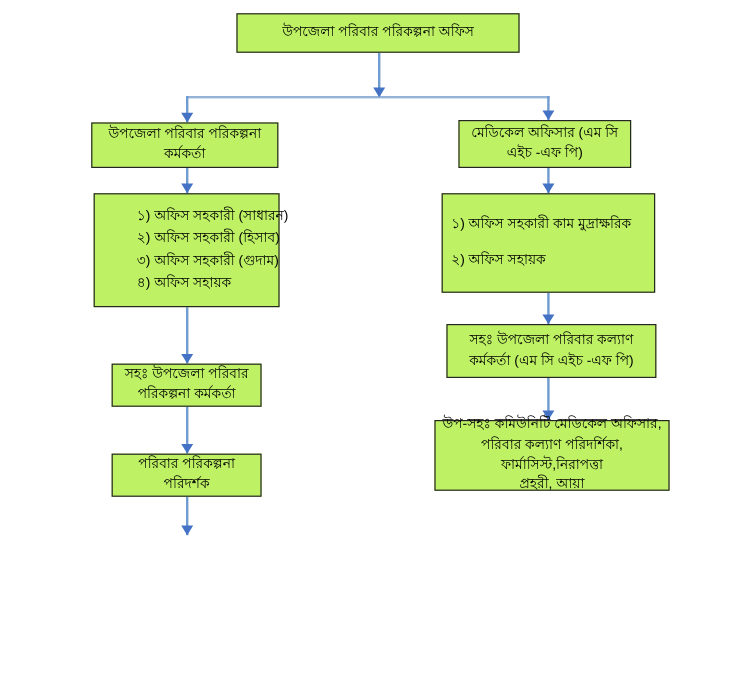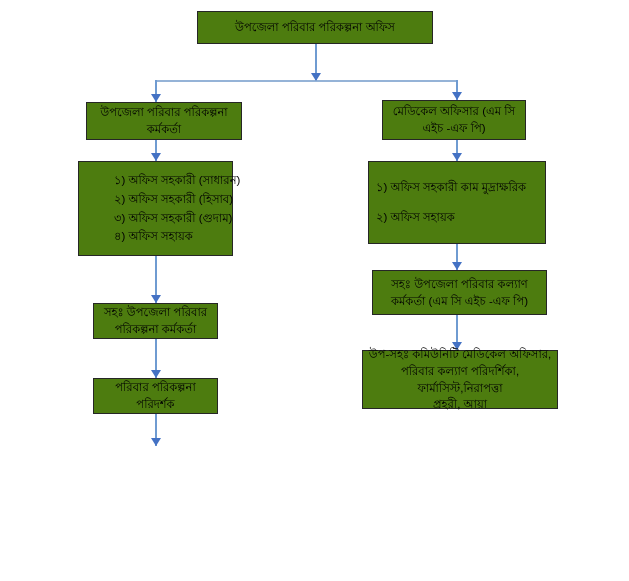--- a/index.html
+++ b/index.html
@@ -15,21 +15,21 @@
     position: relative;
     width: 629px;
     height: 581px;
     background: #ffffff;
     overflow: hidden;
   }
   .node {
     position: absolute;
     box-sizing: border-box;
     border: 1.4px solid #262626;
-    background: #4d7c0f;
+    background: #bef264;
     display: flex;
     flex-direction: column;
     justify-content: center;
     color: #000000;
     font-size: 11.5px;
     line-height: 1.45;
     z-index: 3;
   }
   .node.center {
     align-items: center;
@@ -115,21 +115,21 @@
   <div class="conn vline" style="left:456px; top:244px; height:26px;"></div>
   <div class="arrowhead" style="left:452px; top:262px;"></div>
 
   <div class="conn vline" style="left:456px; top:315px; height:35px;"></div>
   <div class="arrowhead" style="left:452px; top:342px;"></div>
 
   <div class="node center" style="left:197px; top:11px; width:236px; height:33px;">
     <span class="node-line">উপজেলা পরিবার পরিকল্পনা অফিস</span>
   </div>
 
-  <div class="node center" style="left:86px; top:102px; width:156px; height:38px;align-items:center;">
+  <div class="node center" style="left:76px; top:102px; width:156px; height:38px;align-items:center;">
     <span class="node-line">উপজেলা পরিবার পরিকল্পনা</span>
     <span class="node-line">কর্মকর্তা</span>
   </div>
 
   <div class="node center" style="left:382px; top:100px; width:144px; height:40px;">
     <span class="node-line">মেডিকেল অফিসার (এম সি</span>
     <span class="node-line">এইচ -এফ পি)</span>
   </div>
 
   <div class="node listbox tight" style="left:78px; top:161px; width:155px; height:95px;padding-left:35px;">

